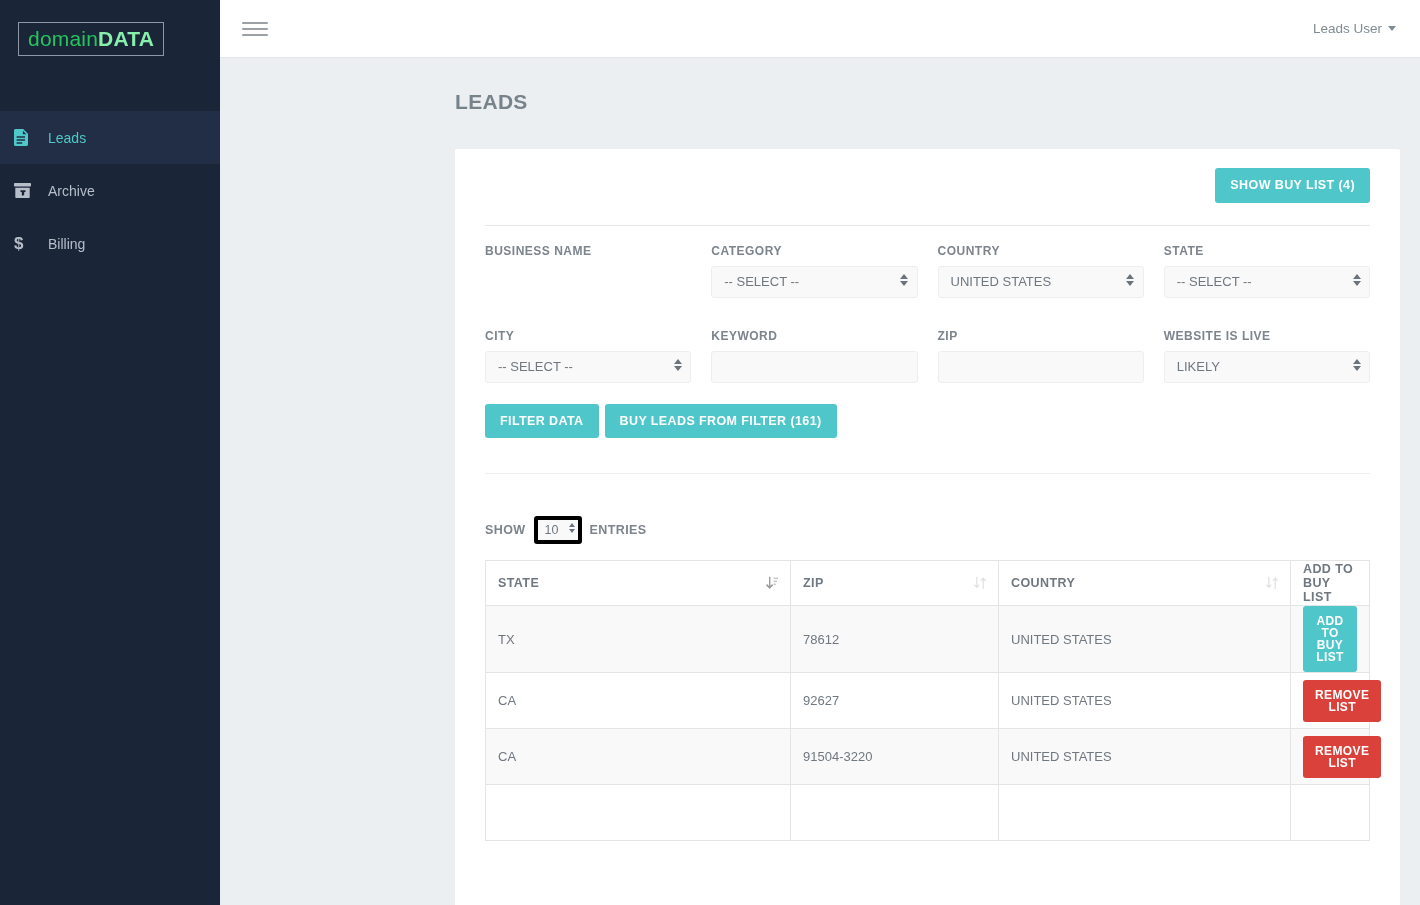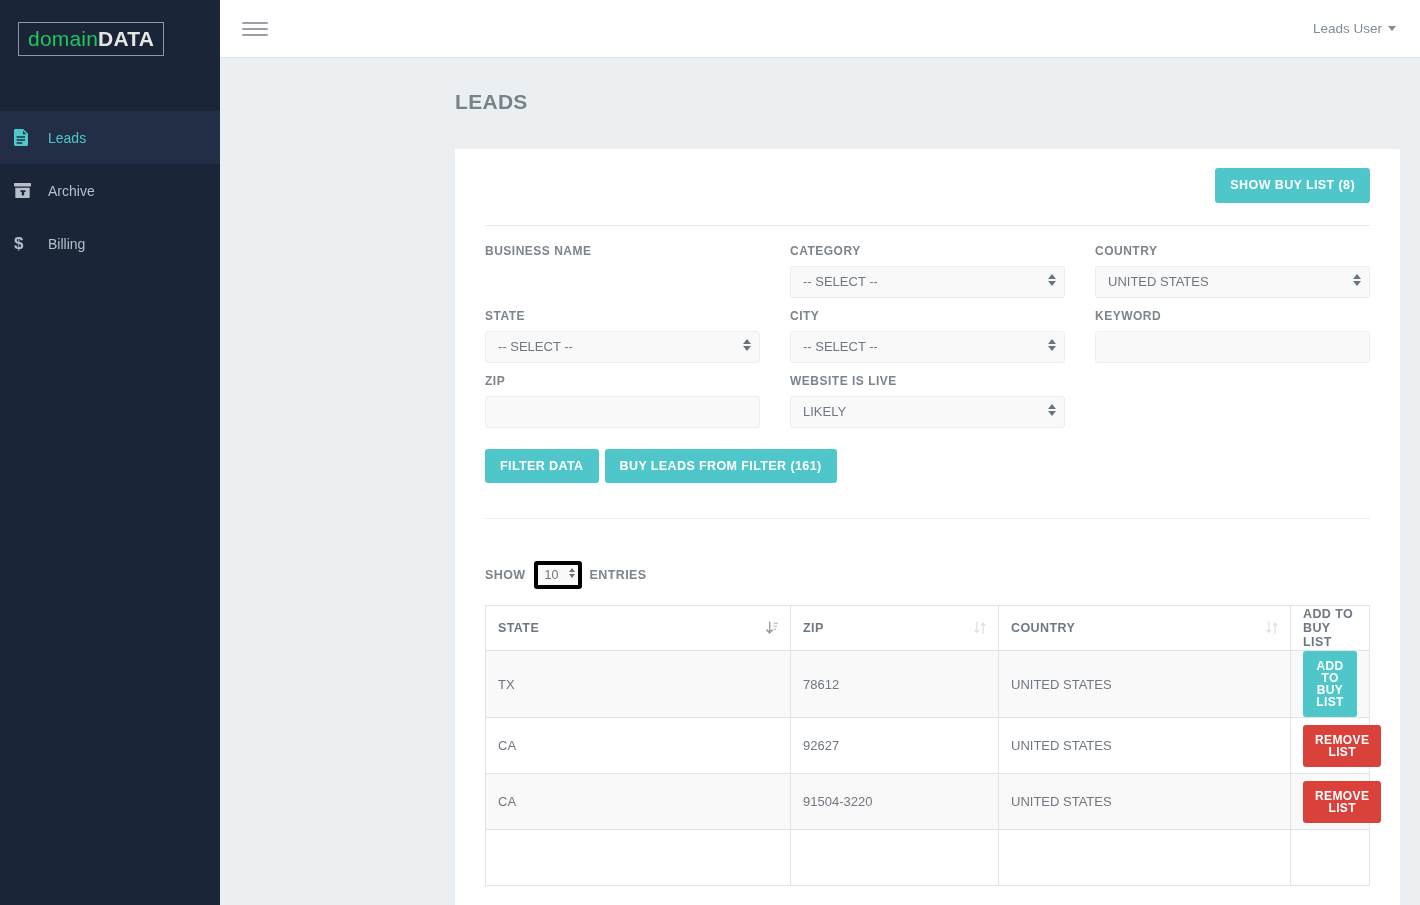--- a/index.html
+++ b/index.html
@@ -21,21 +21,21 @@
   .logo-wrap { padding: 22px 0 0 18px; height: 105px; }
   .logo-box {
     display: inline-block;
     border: 1px solid #8e97a6;
     padding: 5px 9px 6px 9px;
     font-size: 21px;
     letter-spacing: .2px;
     line-height: 1;
   }
   .logo-light { color: #22c55e; font-weight: 400; }
-  .logo-bold { color: #e5e5e5; font-weight: 700; }
+  .logo-bold { color: #86efac; font-weight: 700; }
 
   .nav { margin-top: 6px; }
   .nav-item {
     display: flex; align-items: center;
     height: 53px;
     padding-left: 14px;
     color: #b6bec9;
     font-size: 14px;
     cursor: pointer;
     text-decoration: none;
@@ -100,24 +100,25 @@
     line-height: 1;
   }
   .btn-teal { background: #4fc6c9; }
   .btn-red  { background: #d9413a; }
   .btn-sm { padding: 9px 12px; font-size: 12px; }
 
   .divider { border-top: 1px solid #e8e8e8; margin-top: 22px; }
 
   .form-grid {
     display: grid;
-    grid-template-columns: 1fr 1fr 1fr;
+    grid-template-columns: 1fr 1fr 1fr 1fr;
     column-gap: 30px;
     row-gap: 0;
     padding-top: 18px;
+    gap: 20px;
   }
   .field { margin-bottom: 11px; }
   .field label {
     display: block;
     font-size: 12px; font-weight: 700; letter-spacing: .5px;
     color: #7c848c; margin-bottom: 8px;
   }
   .control {
     width: 100%; height: 32px;
     background: #f9f9f9;
@@ -248,21 +249,21 @@
         <span>Leads User</span>
         <span class="caret"></span>
       </div>
     </header>
 
     <h1 class="page-title">LEADS</h1>
 
     <div class="card">
 
       <div class="card-top">
-        <button class="btn btn-teal">SHOW BUY LIST (8)</button>
+        <button class="btn btn-teal">SHOW BUY LIST (4)</button>
       </div>
 
       <div class="divider"></div>
 
       <div class="form-grid">
 
         <div class="field">
           <label>BUSINESS NAME</label>
         </div>
 

